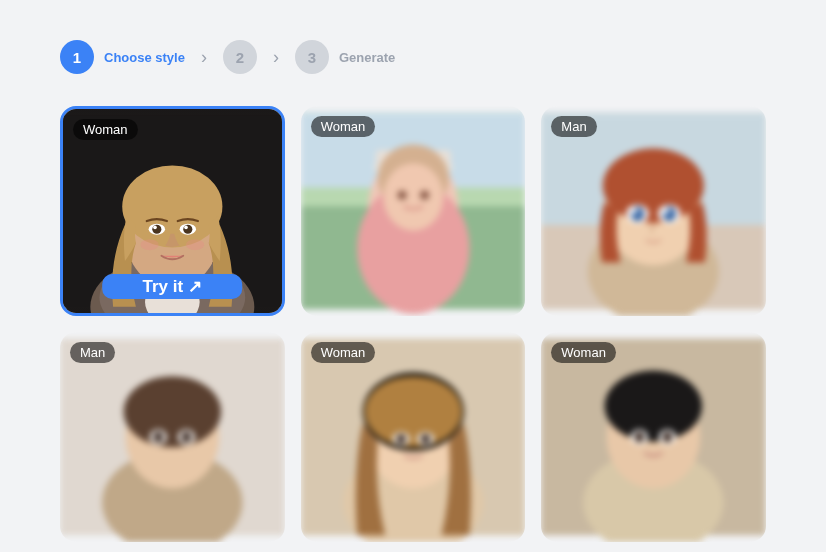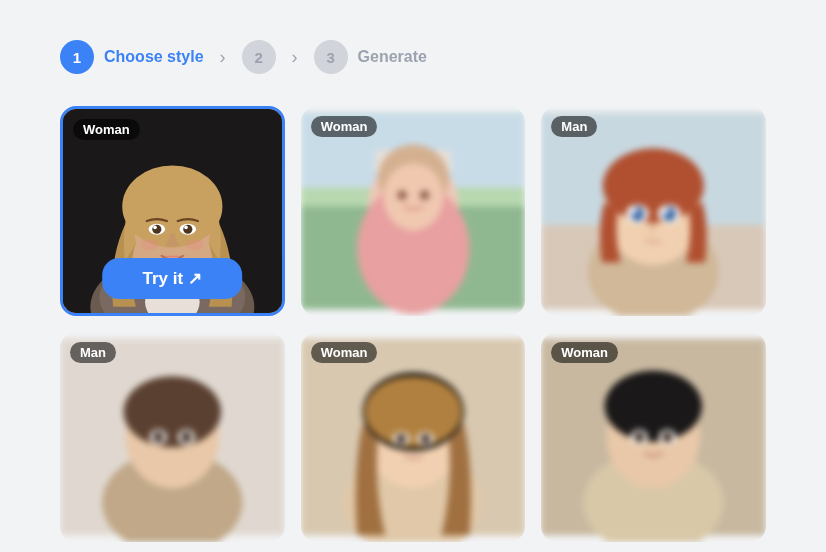--- a/index.html
+++ b/index.html
@@ -45,21 +45,21 @@
       background: #3b82f6;
       color: #fff;
     }
 
     .step-circle.inactive {
       background: #d1d5db;
       color: #9ca3af;
     }
 
     .step-label {
-      font-size: 16px;
+      font-size: 13px;
       font-weight: 600;
       text-align: center;
     }
 
     .step-label.active {
       color: #3b82f6;
     }
 
     .step-label.inactive {
       color: #9ca3af;
@@ -91,36 +91,36 @@
     }
 
     
     .badge {
       position: absolute;
       top: 10px;
       left: 10px;
       background: rgba(0,0,0,0.55);
       color: #fff;
       font-size: 13px;
-      font-weight: 700;
+      font-weight: 400;
       padding: 3px 10px;
       border-radius: 20px;
     }
 
     
     .try-btn {
       position: absolute;
       bottom: 14px;
       left: 50%;
       transform: translateX(-50%);
       background: #3b82f6;
       color: #fff;
       border: none;
-      border-radius: 17px;
-      padding: 10px 40px;
+      border-radius: 10px;
+      padding: 2px 40px;
       font-size: 17px;
       font-weight: 600;
       cursor: pointer;
       white-space: nowrap;
       display: flex;
       align-items: center;
       gap: 6px;
     }
   </style>
 </head>

